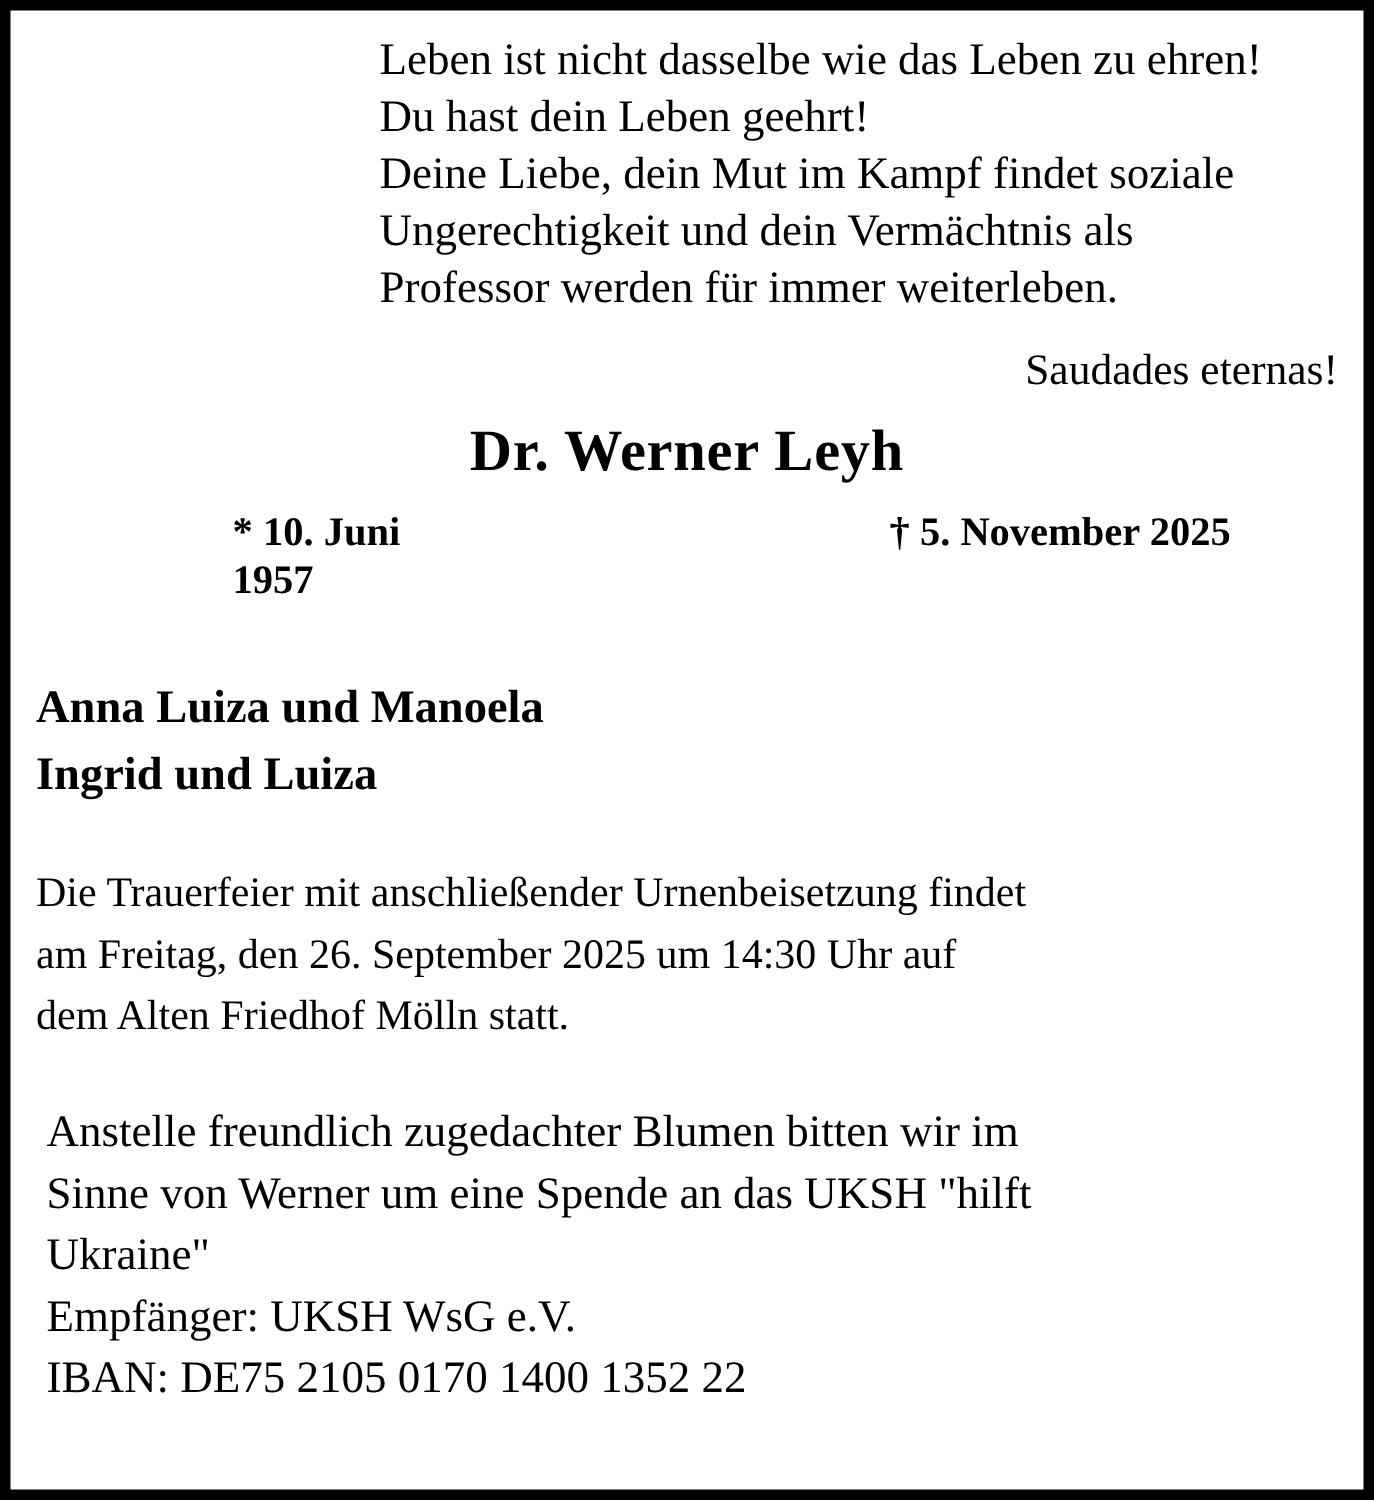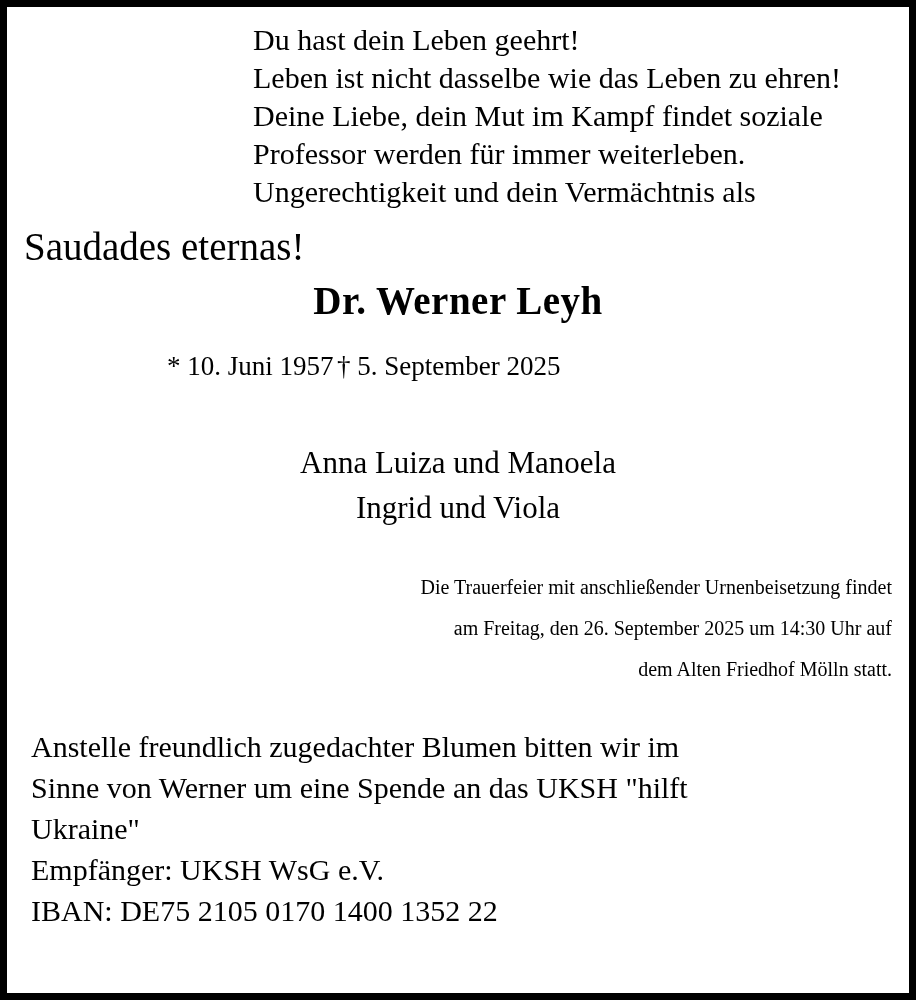--- a/index.html
+++ b/index.html
@@ -37,75 +37,76 @@
     font-size: 30px;
     line-height: 38px;
     white-space: nowrap;
   }
   .verse .line { display: block; }
 
   
   .saudades {
     margin: 0;
     padding-top: 19px;
-    text-align: left;
-    font-size: 39px;
+    text-align: right;
+    font-size: 29px;
     line-height: 34px;
   }
 
   
   .name {
     margin: 0;
     padding-top: 4px;
     text-align: center;
     font-weight: bold;
     font-size: 39px;
     line-height: 66px;
     letter-spacing: 0.5px;
   }
 
   
   .dates {
-    margin: 12px;
+    margin: 0;
     padding-top: 4px;
     display: flex;
-    justify-content: flex-start;
+    justify-content: space-between;
     font-size: 27px;
     line-height: 32px;
+    font-weight: bold;
   }
   .dates .birth {
     width: 300px;
     text-align: left;
     padding-left: 131px;
     box-sizing: border-box;
   }
   .dates .death {
     width: 300px;
     text-align: left;
     padding-left: 1px;
     box-sizing: border-box;
   }
 
   
   .family {
     margin: 0;
     padding-top: 46px;
-    text-align: center;
-    font-weight: normal;
+    text-align: left;
+    font-weight: bold;
     font-size: 31px;
     line-height: 45px;
   }
   .family .line { display: block; }
 
   
   .ceremony {
     margin: 0;
     padding-top: 37px;
-    text-align: right;
-    font-size: 20px;
+    text-align: left;
+    font-size: 28px;
     line-height: 41px;
   }
   .ceremony .line { display: block; }
 
   
   .donation {
     margin: 0;
     padding-top: 36px;
     padding-left: 7px;
     text-align: left;
@@ -114,39 +115,39 @@
   }
   .donation .line { display: block; }
 </style>
 </head>
 <body>
 
 <div class="notice">
   <div class="inner">
 
     <div class="verse">
+      <span class="line">Leben ist nicht dasselbe wie das Leben zu ehren!</span>
       <span class="line">Du hast dein Leben geehrt!</span>
-      <span class="line">Leben ist nicht dasselbe wie das Leben zu ehren!</span>
       <span class="line">Deine Liebe, dein Mut im Kampf findet soziale</span>
+      <span class="line">Ungerechtigkeit und dein Vermächtnis als</span>
       <span class="line">Professor werden für immer weiterleben.</span>
-      <span class="line">Ungerechtigkeit und dein Vermächtnis als</span>
     </div>
 
     <div class="saudades">Saudades eternas!</div>
 
     <div class="name">Dr. Werner Leyh</div>
 
     <div class="dates">
       <span class="birth">* 10. Juni 1957</span>
-      <span class="death">† 5. September 2025</span>
+      <span class="death">† 5. November 2025</span>
     </div>
 
     <div class="family">
       <span class="line">Anna Luiza und Manoela</span>
-      <span class="line">Ingrid und Viola</span>
+      <span class="line">Ingrid und Luiza</span>
     </div>
 
     <div class="ceremony">
       <span class="line">Die Trauerfeier mit anschließender Urnenbeisetzung findet</span>
       <span class="line">am Freitag, den 26. September 2025 um 14:30 Uhr auf</span>
       <span class="line">dem Alten Friedhof Mölln statt.</span>
     </div>
 
     <div class="donation">
       <span class="line">Anstelle freundlich zugedachter Blumen bitten wir im</span>

